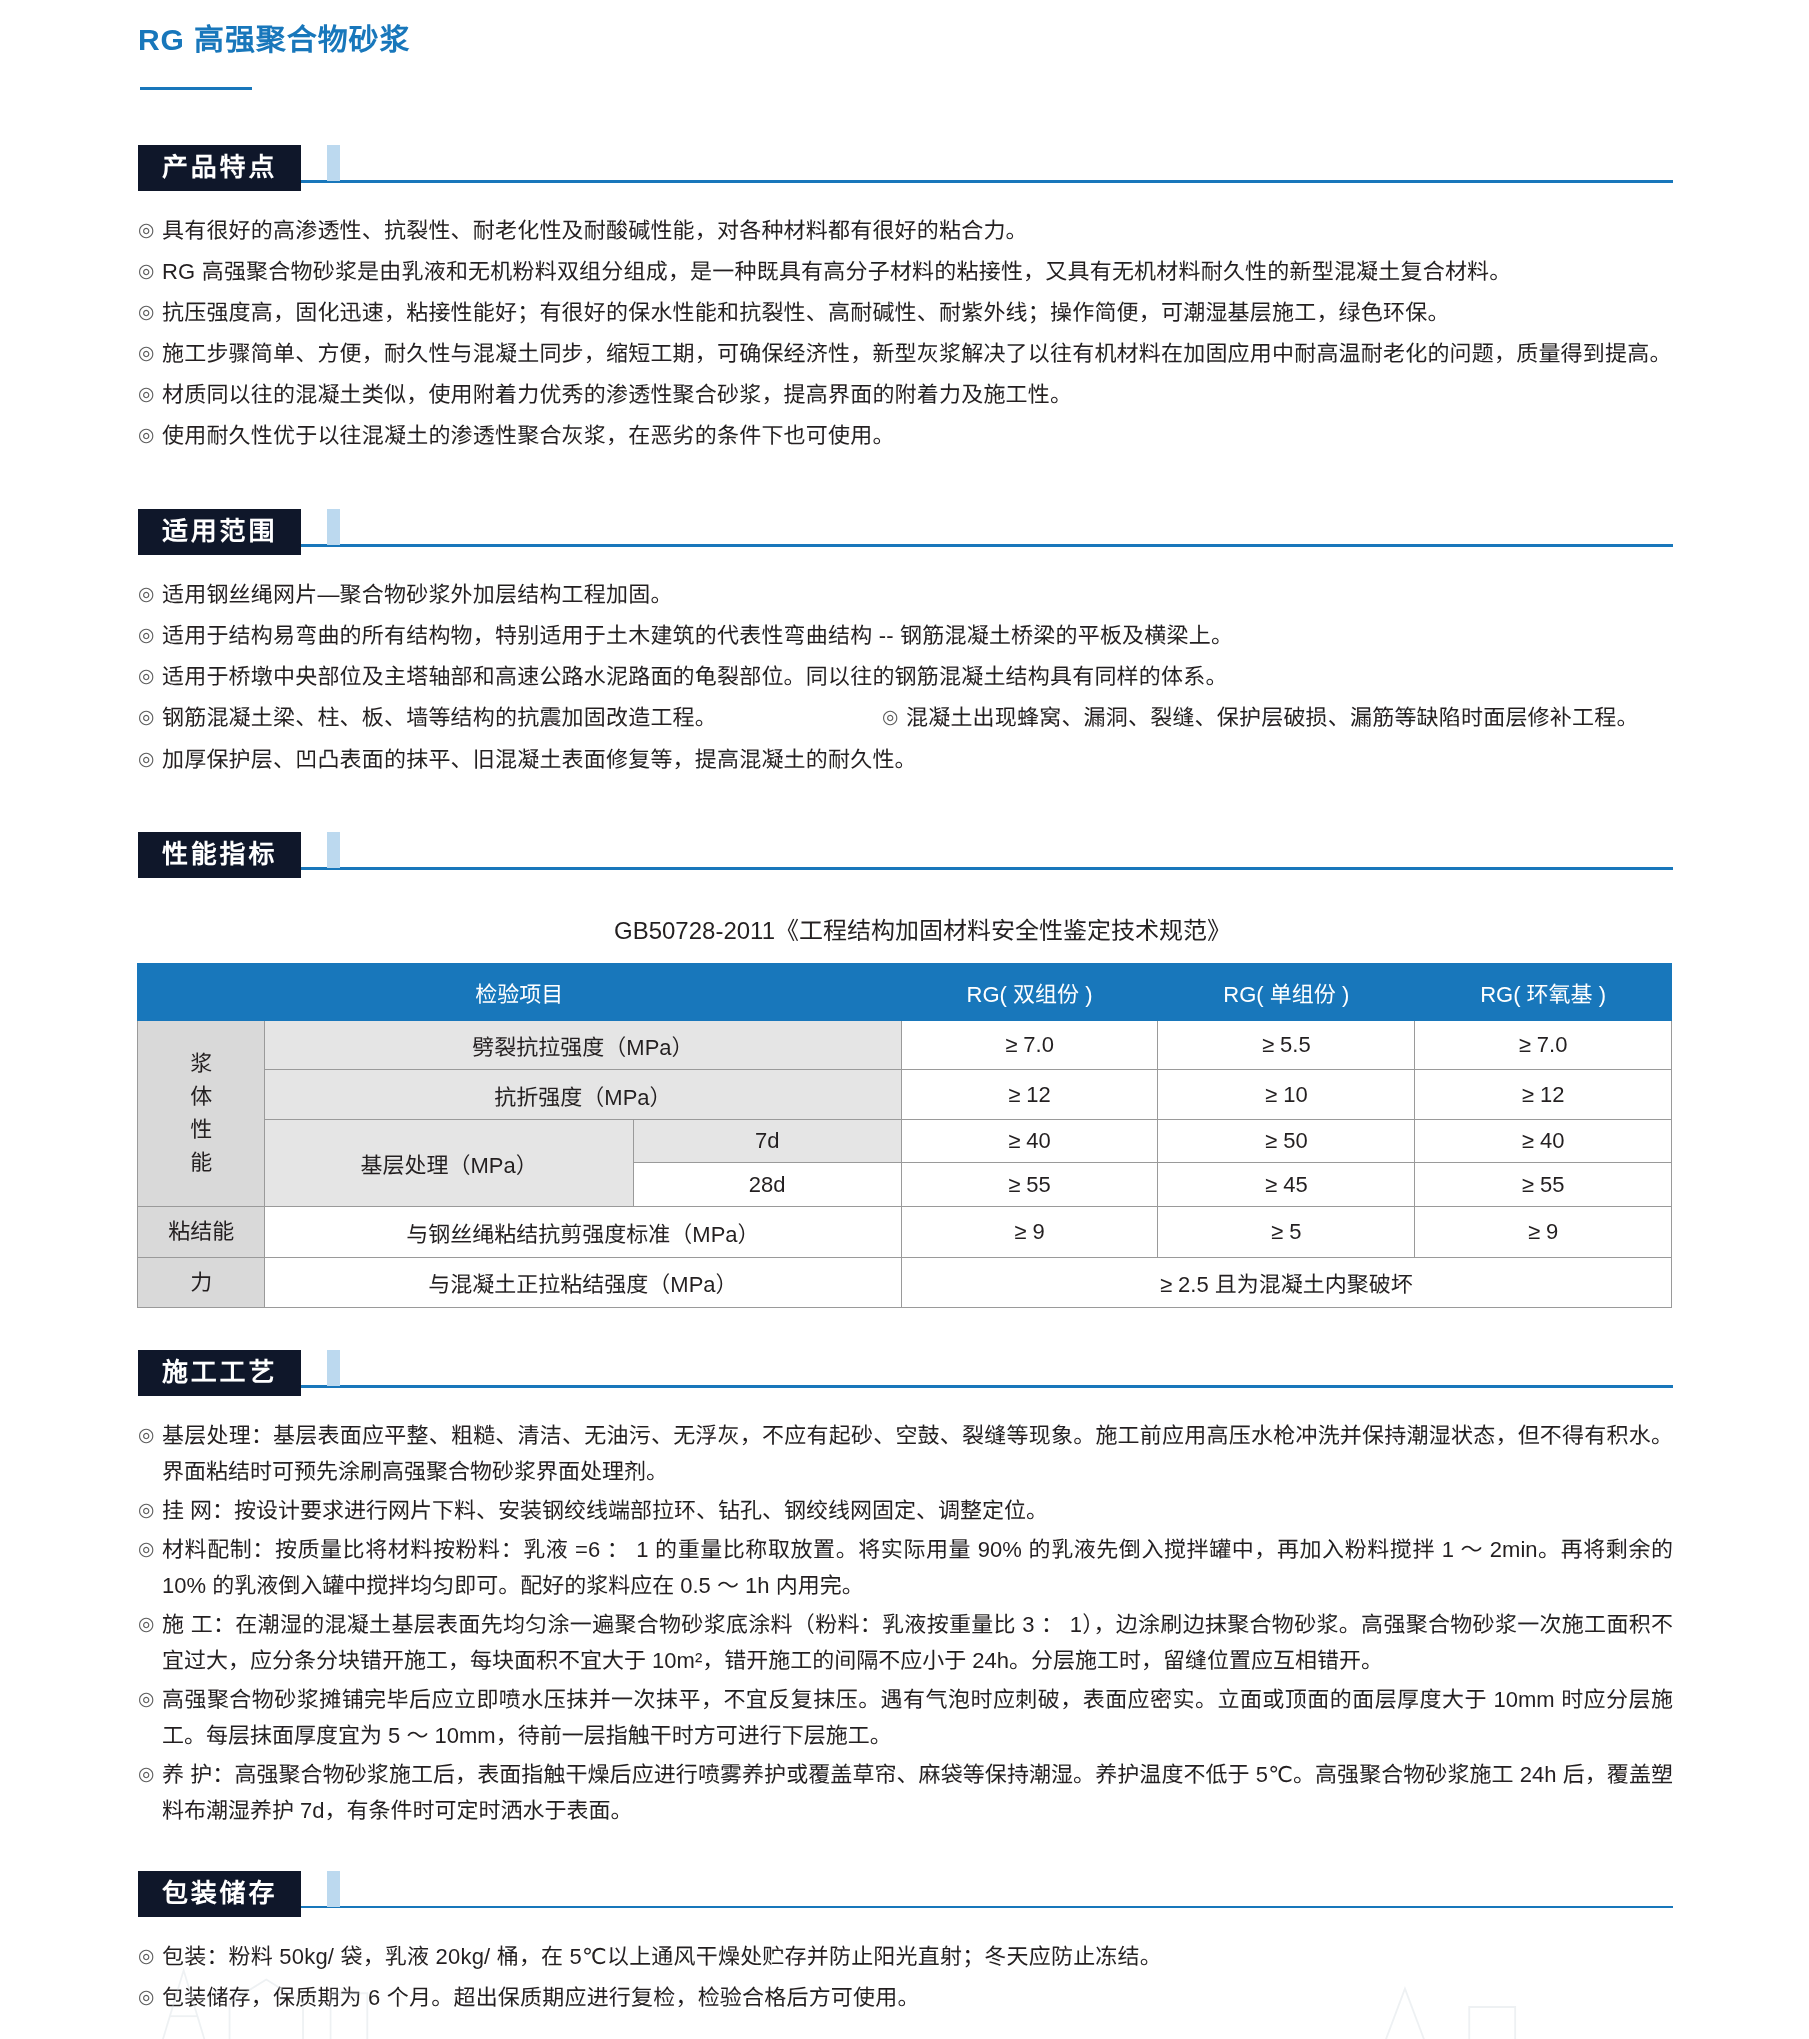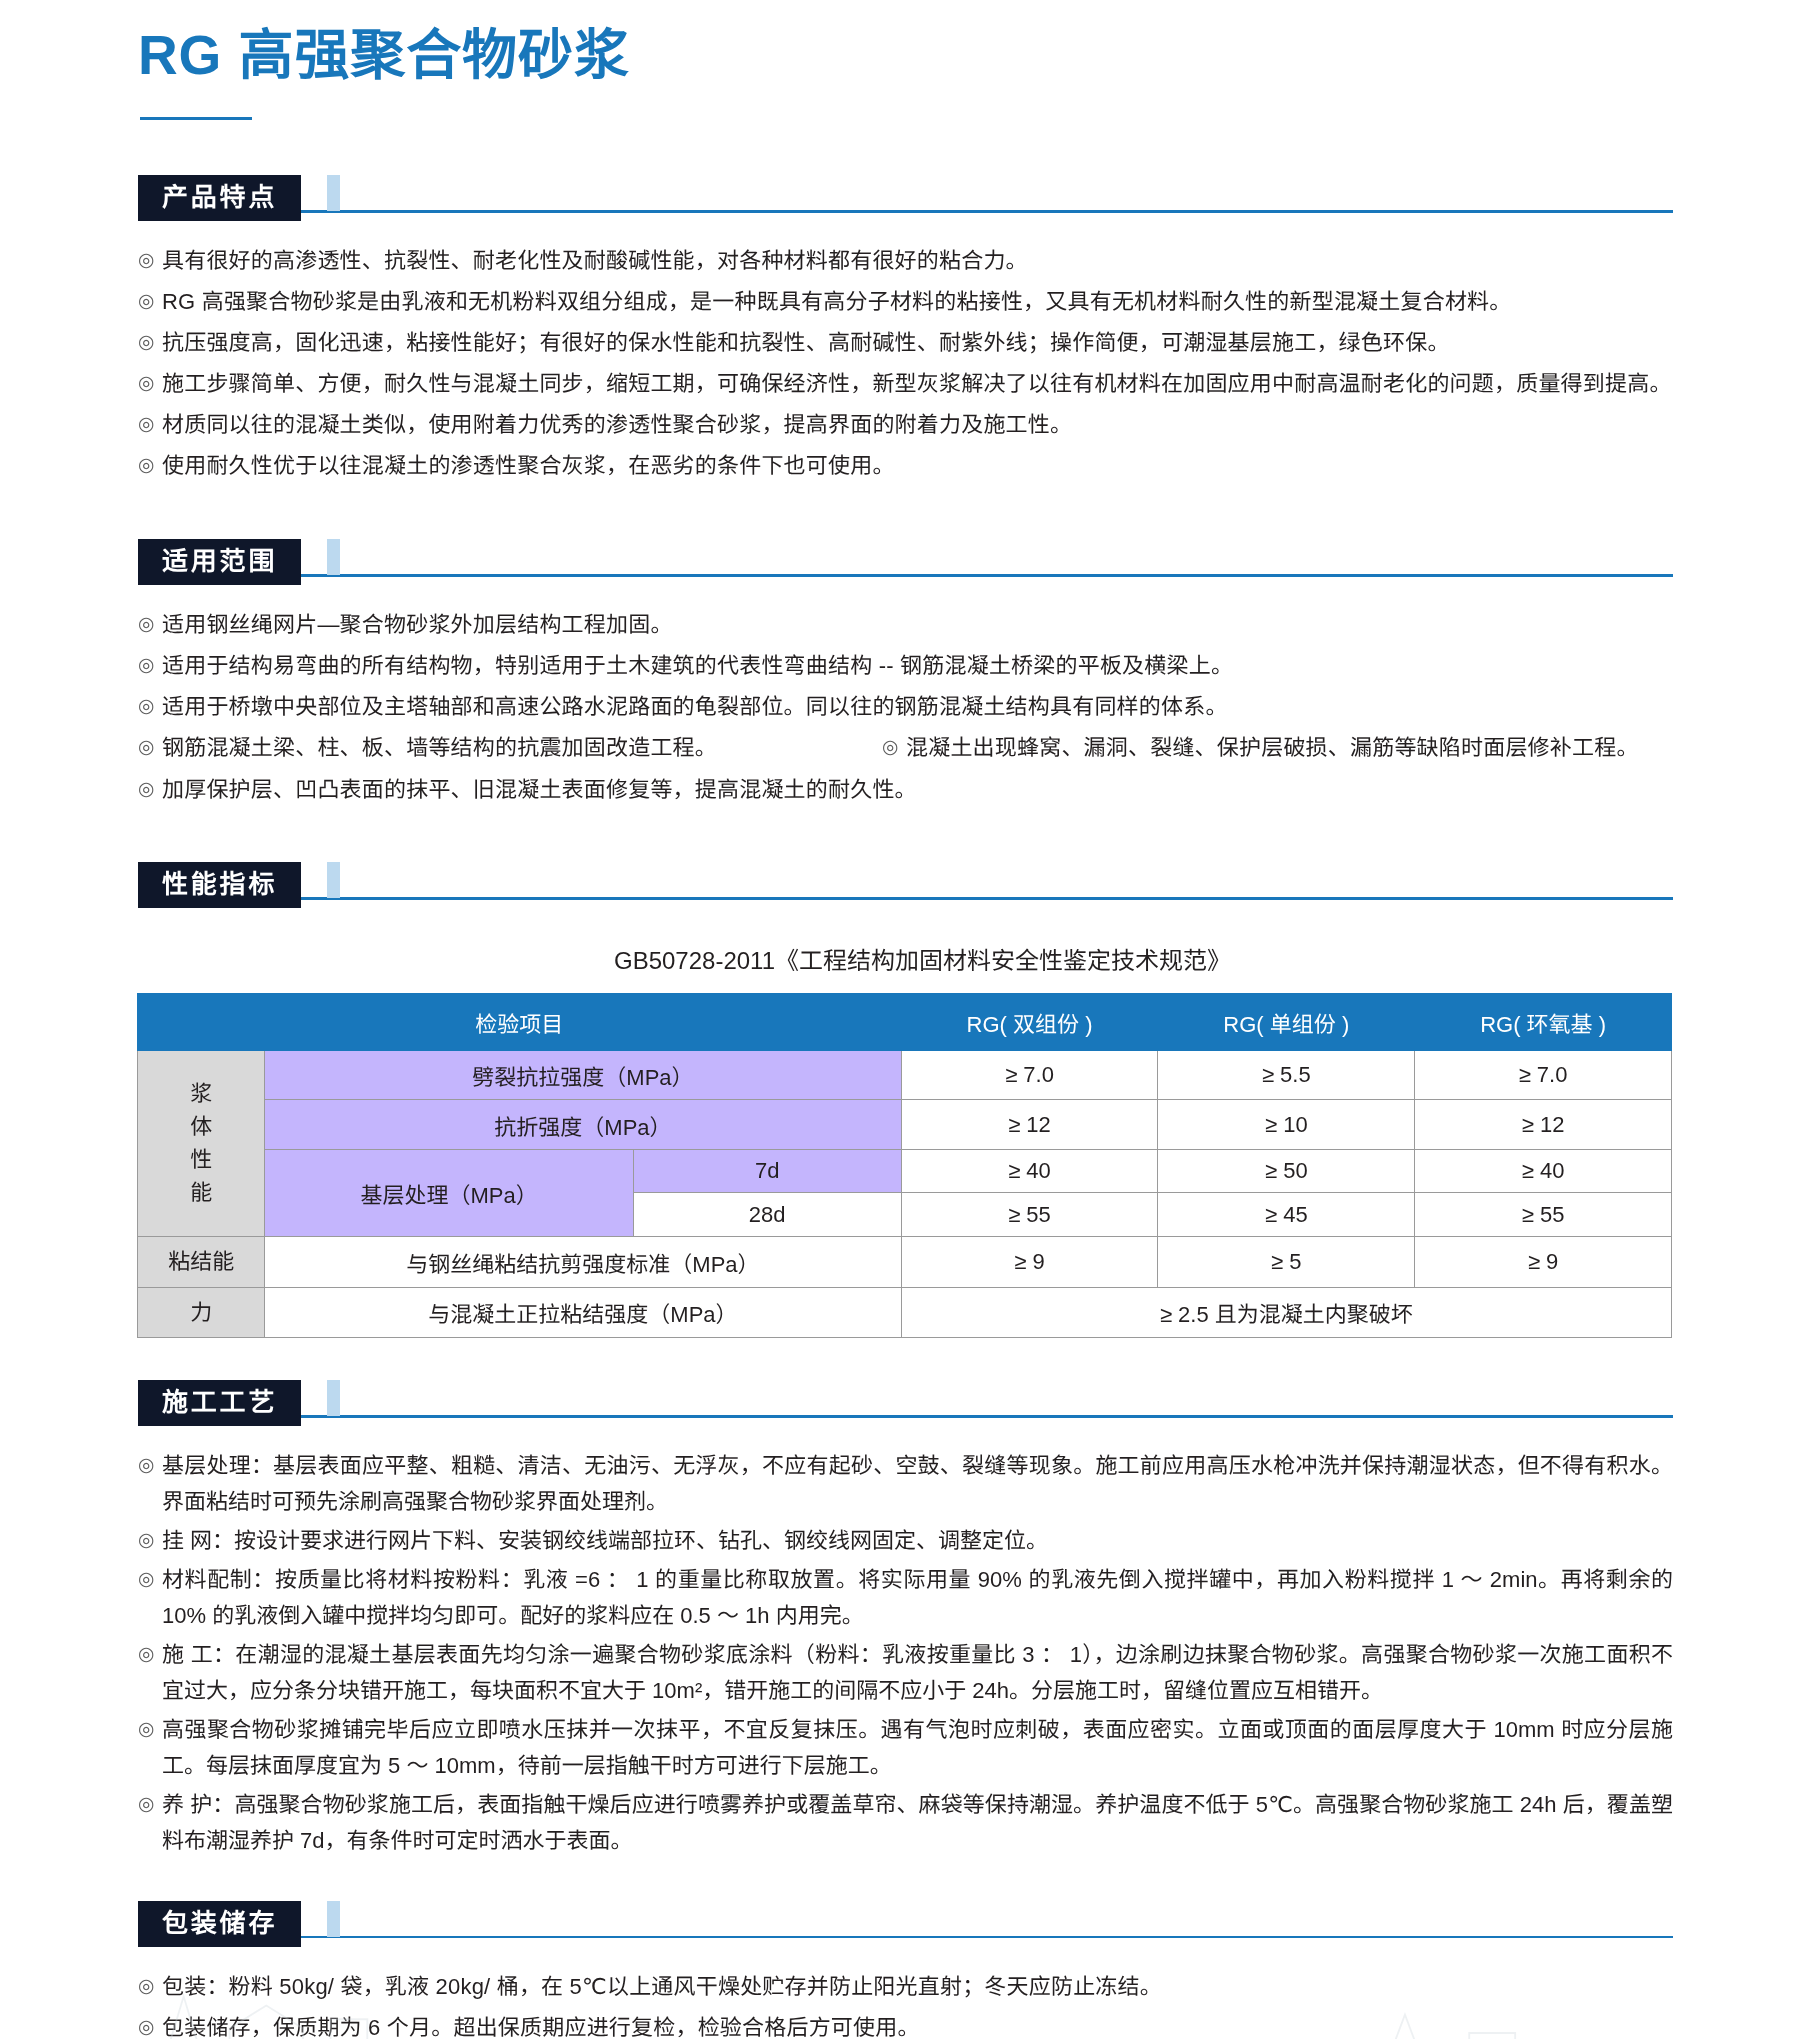--- a/index.html
+++ b/index.html
@@ -19,21 +19,21 @@
     position: relative;
     width: 1809px;
     min-height: 2040px;
     box-sizing: border-box;
     padding: 0 0 37px 0;
   }
 
   
   .doc-title {
     color: #1877bb;
-    font-size: 55px;
+    font-size: 30px;
     font-weight: bold;
     letter-spacing: 0.9px;
     margin: 22px 0 0 138px;
     line-height: 1.2;
   }
   .title-rule {
     width: 112px;
     height: 2.8px;
     background: #1877bb;
     margin: 29px 0 0 140px;
@@ -131,21 +131,21 @@
     font-weight: normal;
   }
   table.perf thead th {
     background: #1877bb;
     color: #ffffff;
     font-size: 22px;
     padding: 12px 5.5px;
     border: 0.9px solid #1877bb;
   }
   table.perf td.shade {
-    background: #c4b5fd;
+    background: #e5e5e5;
   }
   table.perf td.side {
     background: #d9d9d9;
     width: 103px;
     line-height: 1.5;
   }
   table.perf td.side .v {
     display: block;
   }
 

